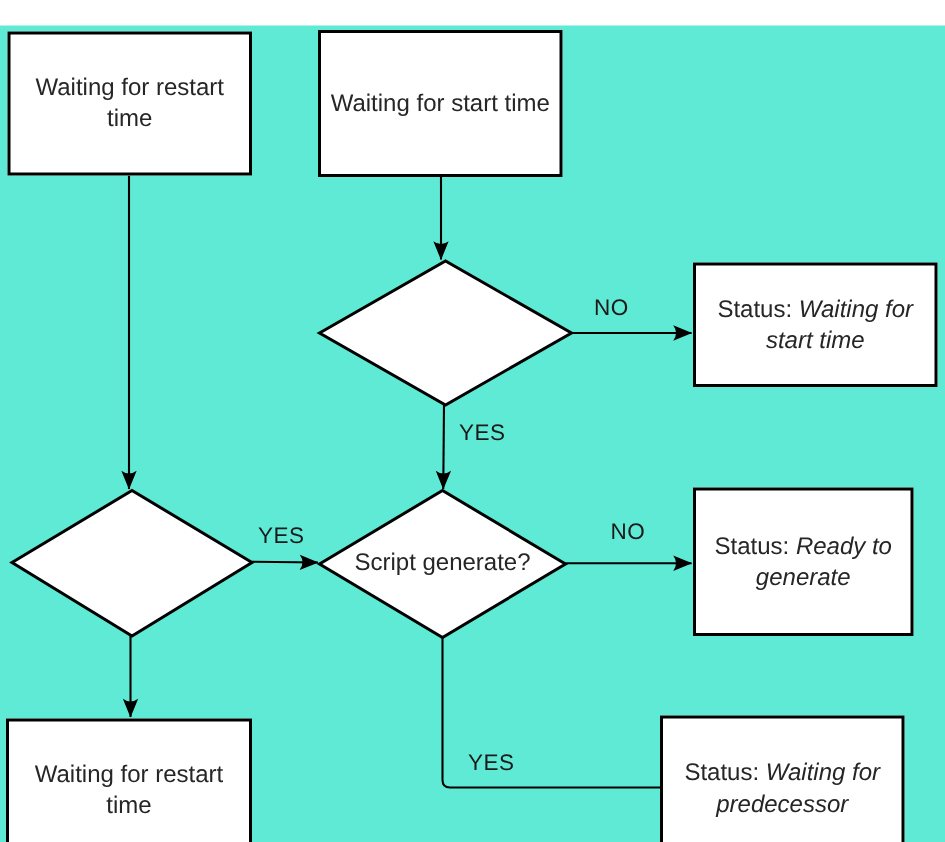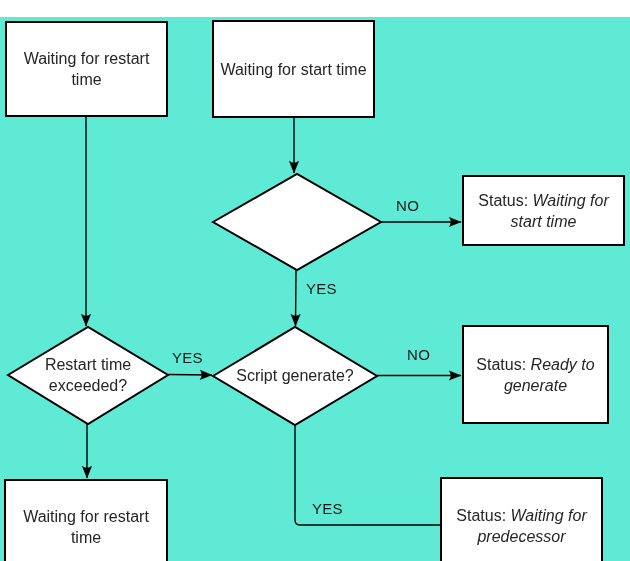--- a/index.html
+++ b/index.html
@@ -95,40 +95,39 @@
   </svg>
 
   <div class="box" style="left:5px; top:4px; width:163px; height:96px;">
     <div class="inner">Waiting for restart time</div>
   </div>
 
   <div class="box" style="left:212px; top:3px; width:163px; height:98px;">
     <div class="inner">Waiting for start time</div>
   </div>
 
-  <div class="box" style="left:462px; top:158px; width:163px; height:71px;">
+  <div class="box" style="left:462px; top:158px; width:163px; height:83px;">
     <div class="inner"><span>Status: </span><span class="italic">Waiting for start time</span></div>
   </div>
 
   <div class="box" style="left:462px; top:308px; width:147px; height:99px;">
     <div class="inner"><span>Status: </span><span class="italic">Ready to generate</span></div>
   </div>
 
   <div class="box" style="left:440px; top:460px; width:163px; height:97px;">
     <div class="inner"><span>Status: </span><span class="italic">Waiting for predecessor</span></div>
   </div>
 
   <div class="box" style="left:4px; top:462px; width:164px; height:96px;">
     <div class="inner">Waiting for restart time</div>
   </div>
 
 
   <div class="diamond-label" style="left:223px; top:348px; width:144px; height:21px;">Script generate?</div>
 
-  <div class="diamond-label" style="left:40px; top:337px; width:96px; height:42px;">Restart time exceeded?</div>
 
   <span class="edge-label" style="left:396px; top:182px;">NO</span>
   <span class="edge-label" style="left:306px; top:265px;">YES</span>
   <span class="edge-label" style="left:407px; top:331px;">NO</span>
   <span class="edge-label" style="left:312px; top:485px;">YES</span>
   <span class="edge-label" style="left:172px; top:334px;">YES</span>
 
 </div>
 
 </body></html>

